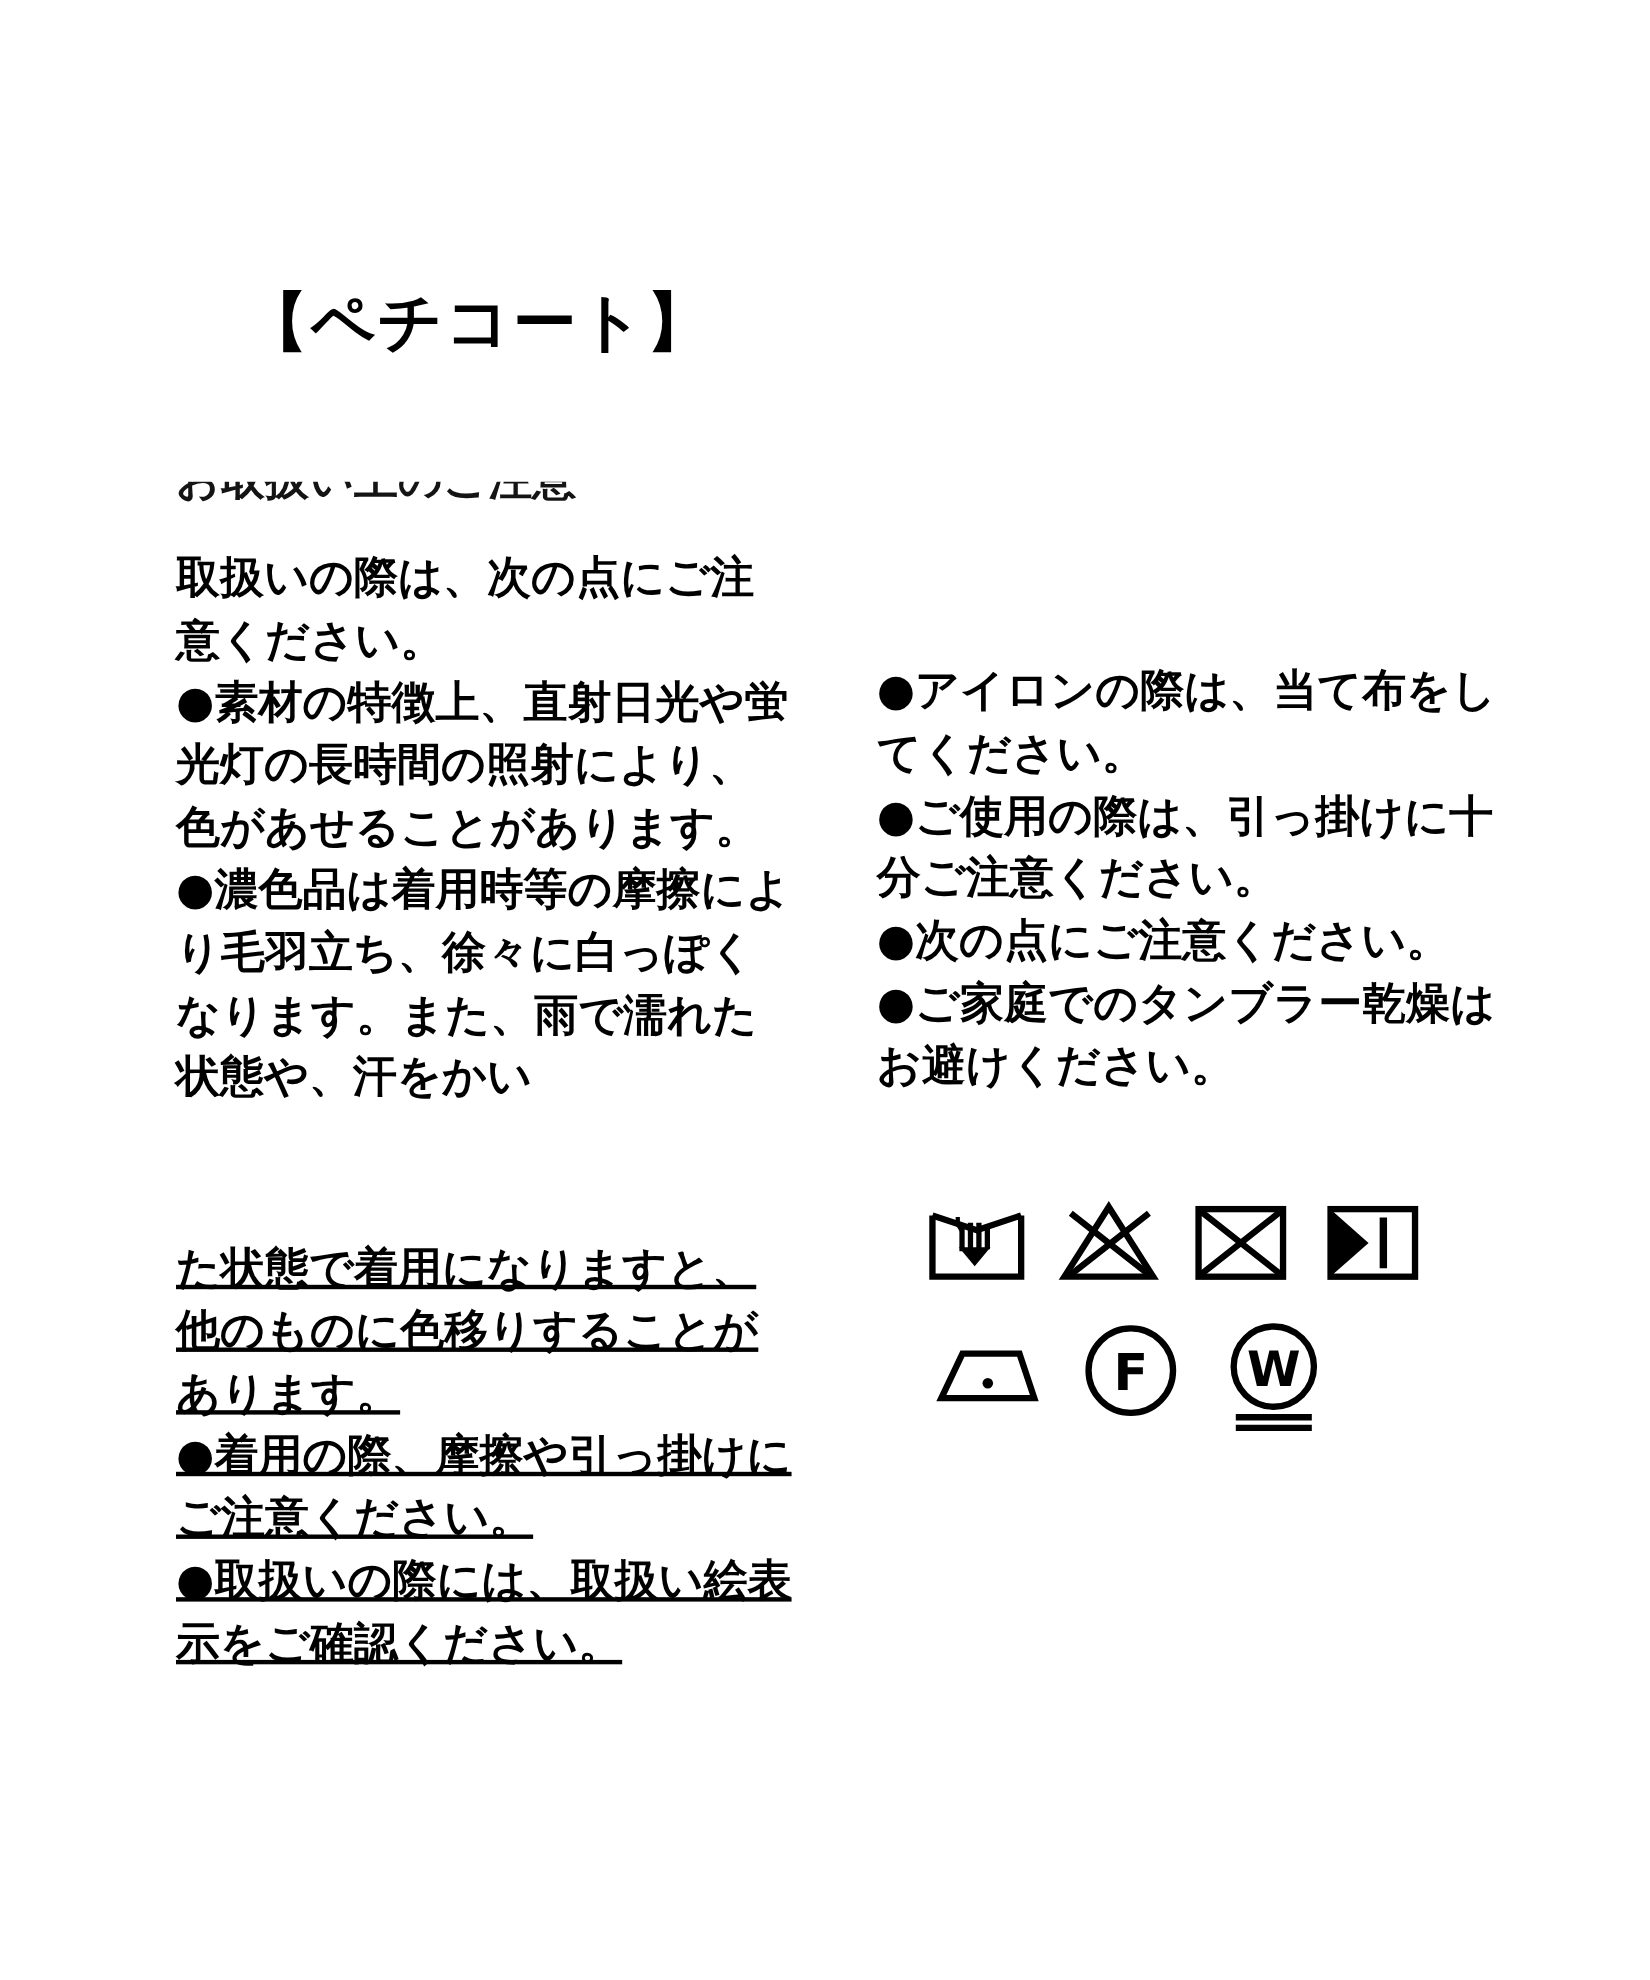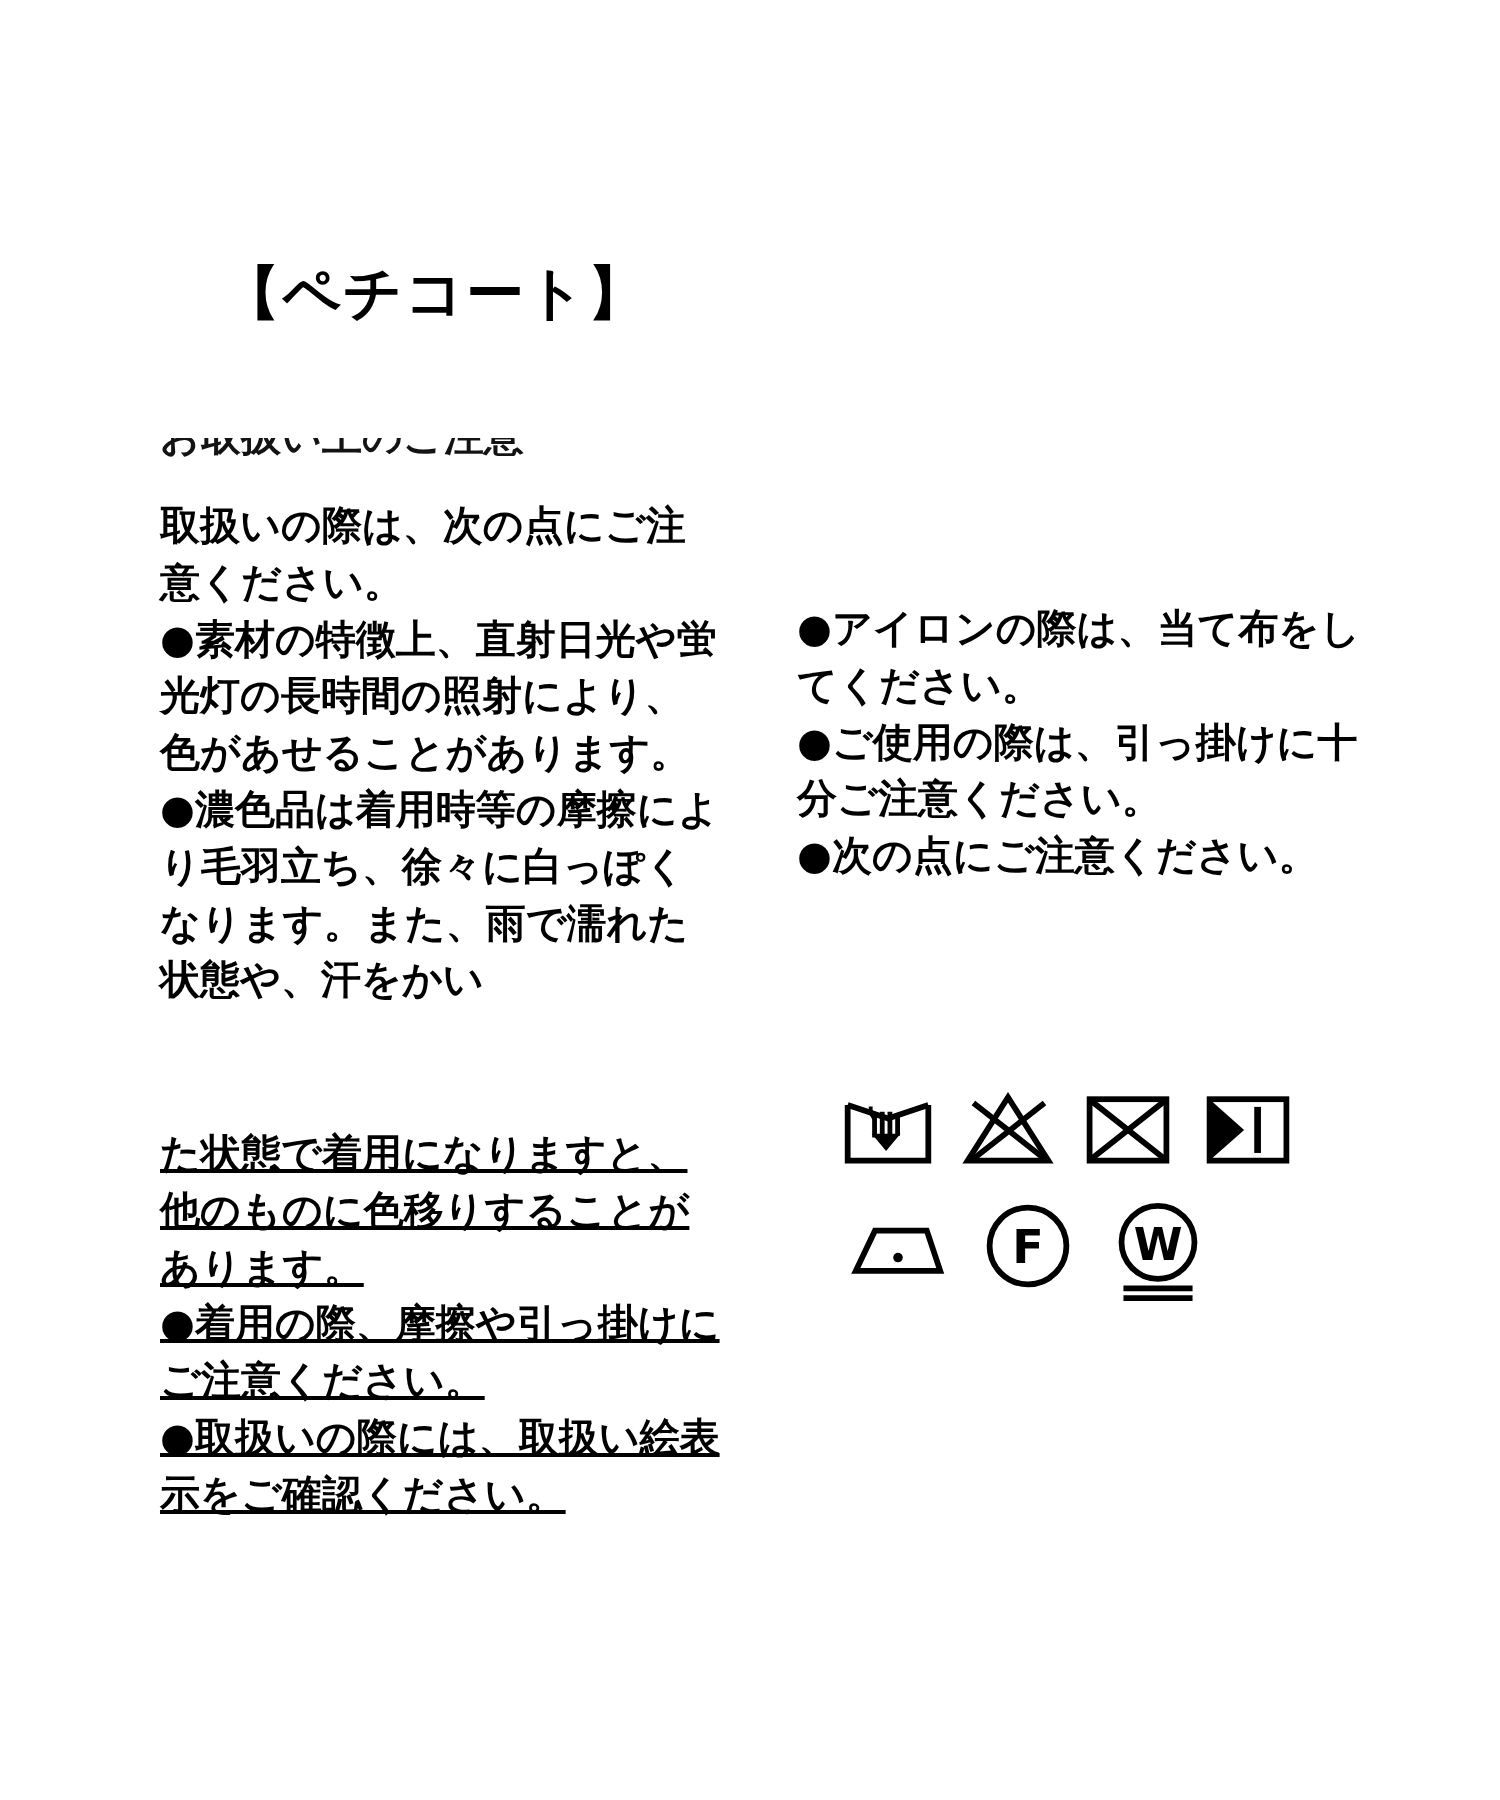--- a/index.html
+++ b/index.html
@@ -129,20 +129,21 @@
   <div class="col-left-2">
     <p class="para">た状態で着用になりますと、他のものに色移りすることがあります。</p>
     <p class="para">●着用の際、摩擦や引っ掛けにご注意ください。</p>
     <p class="para">●取扱いの際には、取扱い絵表示をご確認ください。</p>
   </div>
 
   <div class="col-right">
     <p class="para">●アイロンの際は、当て布をしてください。</p>
     <p class="para">●ご使用の際は、引っ掛けに十分ご注意ください。</p>
     <p class="para">●次の点にご注意ください。</p>
+    <p class="para">●ご家庭でのタンブラー乾燥はお避けください。</p>
   </div>
 
   <div class="symbols">
 
     <div class="sym-row row1">
 
       <span class="sym">
         <svg viewBox="0 0 100 100" width="96" height="96" aria-hidden="true">
           <path d="M8 26 L8 84 L92 84 L92 26" fill="none" stroke="#000" stroke-width="6"></path>
           <path d="M8 26 L50 40 L92 26" fill="none" stroke="#000" stroke-width="6"></path>

